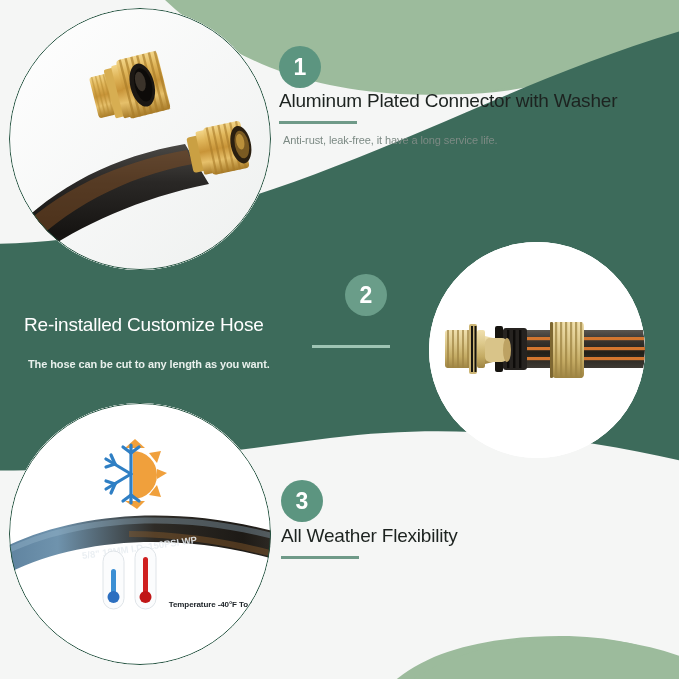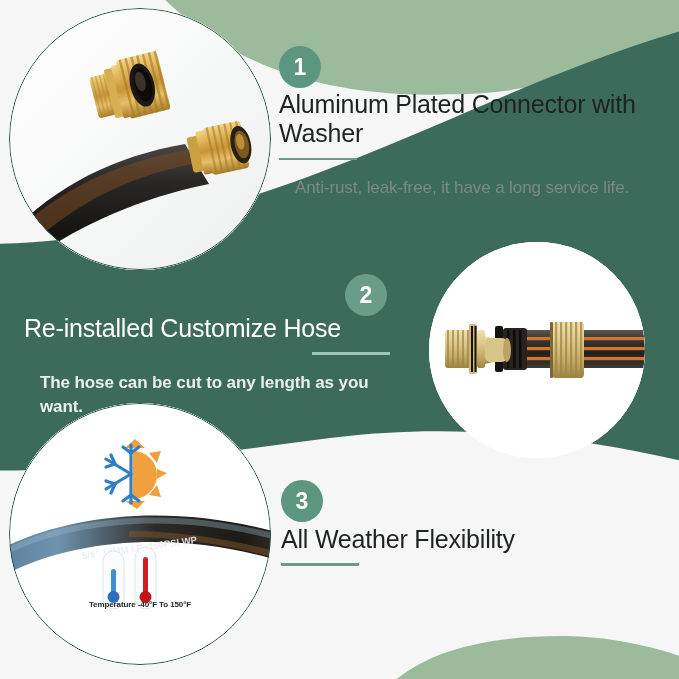--- a/index.html
+++ b/index.html
@@ -18,29 +18,29 @@
     position:absolute;
     width:42px;height:42px;border-radius:50%;
     display:flex;align-items:center;justify-content:center;
     color:#ffffff;font-size:23px;font-weight:700;
     letter-spacing:0px;line-height:1;
   }
 
   
   .block{position:absolute;}
   .title{
-    font-size:25px;font-weight:400;line-height:1.17;
+    font-size:19px;font-weight:400;line-height:1.17;
     letter-spacing:-0.2px;margin:0;
   }
   .rule{
     height:2.5px;width:78px;margin:9px 0 9px 0;border:0;
   }
   .desc{
-    font-size:17px;font-weight:400;line-height:1.42;
-    letter-spacing:-0.1px;margin:16px;
+    font-size:11px;font-weight:400;line-height:1.42;
+    letter-spacing:-0.1px;margin:4px;
   }
   .dark .title{color:#1d2320;}
   .dark .desc{color:#7c8a84;}
   .dark .rule{background:#6f9a88;}
   .light .title{color:#ffffff;}
   .light .desc{color:#e8f0ec;font-weight:bold;}
   .light .rule{background:#9fc4b4;}
   .align-right{text-align:left;}
   .align-right .rule{margin-left:auto;}
 
@@ -351,21 +351,21 @@
             <circle cx="10.5" cy="46" r="6" fill="#2c6fc0"></circle>
           </g>
           <g transform="translate(126,144)">
             <rect x="0" y="0" width="21" height="62" rx="10.5" fill="#fbfcfd" stroke="#dfe4e8" stroke-width="1"></rect>
             <rect x="8" y="10" width="5" height="38" rx="2.5" fill="#cf2020"></rect>
             <circle cx="10.5" cy="50" r="6" fill="#c01616"></circle>
           </g>
         </g>
       </svg>
     </div>
-    <div class="temp-label" style="top:197px;">Temperature -40°F To 150°F</div>
+    <div class="temp-label" style="top:197px;text-align:right;">Temperature -40°F To 150°F</div>
     <div class="ring"></div>
   </div>
 
   <div class="badge" style="left:281px;top:480px;background:#5c9580;">
     <span>3</span>
   </div>
 
   <div class="block dark" style="left:281px;top:525px;width:376px;">
     <h2 class="title">All Weather Flexibility</h2>
     <hr class="rule">

